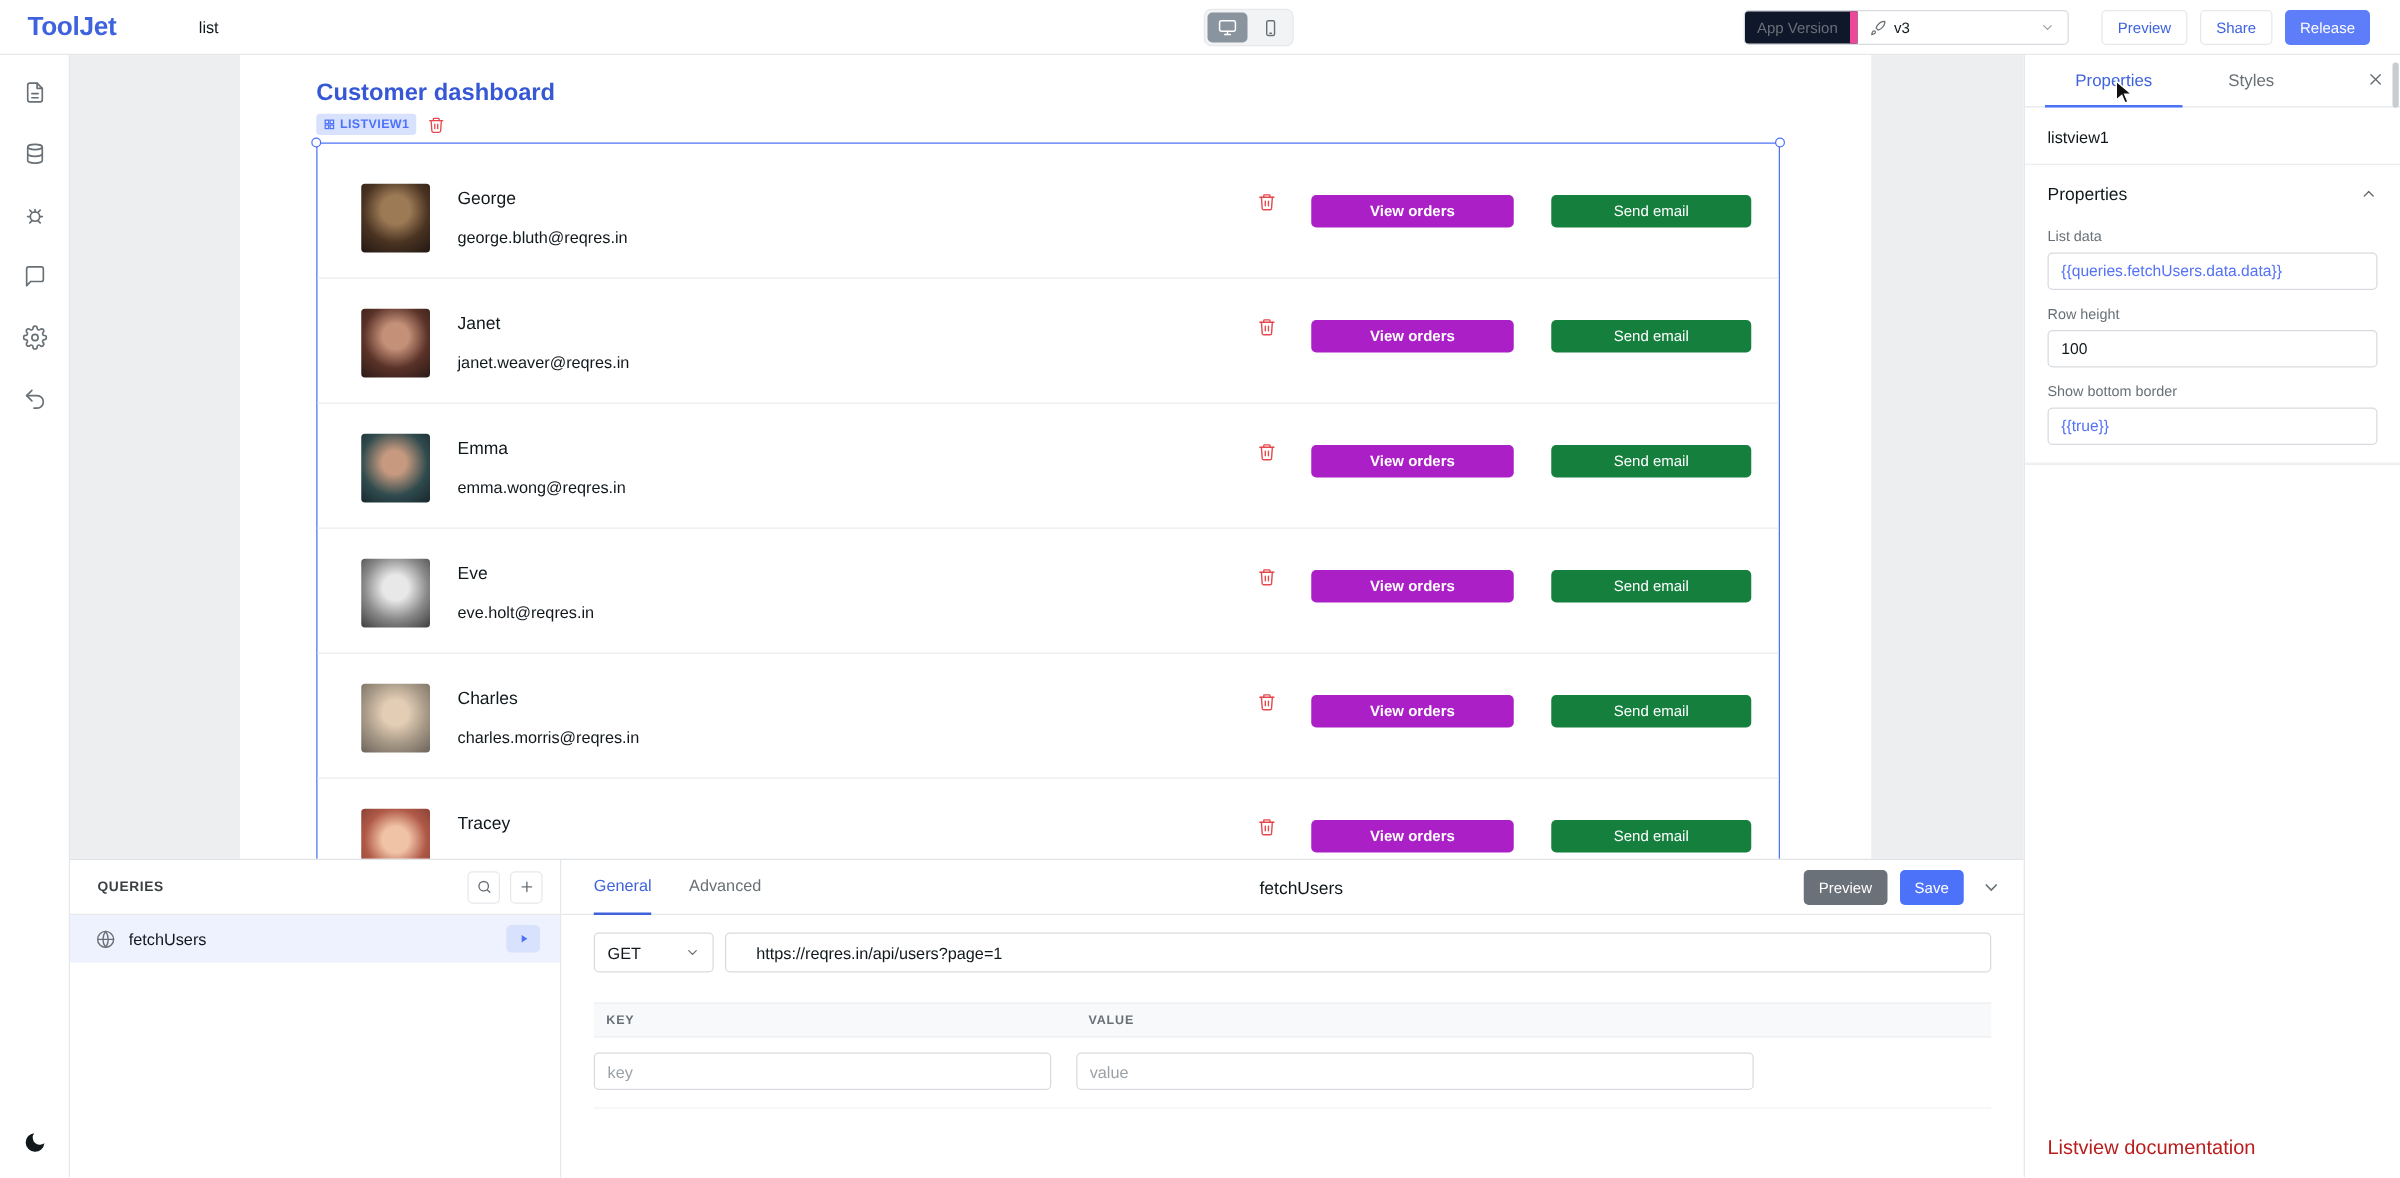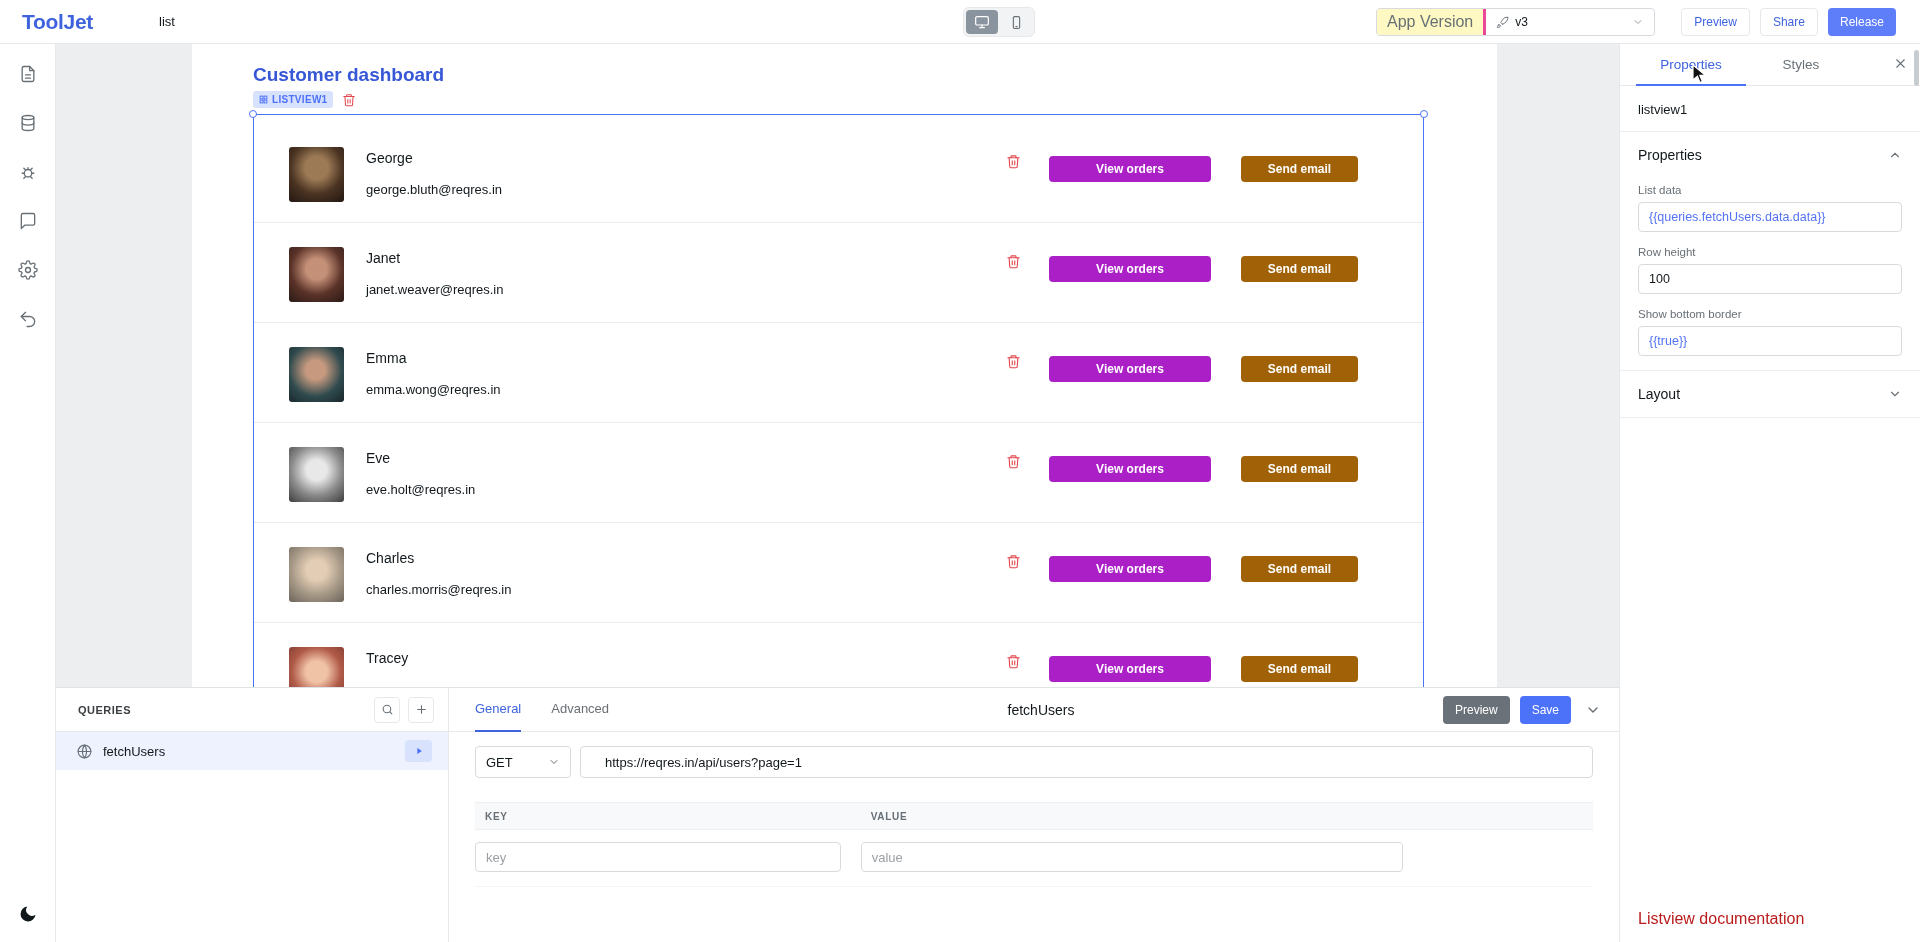--- a/index.html
+++ b/index.html
@@ -9,21 +9,21 @@
 
   
   .header{position:absolute;top:0;left:0;width:1920px;height:44px;background:#fff;border-bottom:1px solid #E6E8EB;display:flex;align-items:center;z-index:40}
   .logo{font-size:21px;font-weight:bold;color:#3E63DD;margin-left:22px;letter-spacing:-.3px}
   .app-name{margin-left:66px;font-size:13px;color:#11181C}
   .device-toggle{position:absolute;left:963px;top:7px;height:30px;display:flex;align-items:center;background:#F1F3F5;border:1px solid #E6E8EB;border-radius:6px;padding:2px;gap:2px}
   .seg{width:32px;height:24px;display:flex;align-items:center;justify-content:center;border-radius:4px;color:#687076;cursor:pointer;background:transparent;border:none}
   .seg.active{background:#8A949E;color:#fff}
   .header-right{position:absolute;right:24px;top:8px;display:flex;align-items:center;gap:10px}
   .version-group{display:flex;align-items:center;height:28px;border:1px solid #D7DBDF;border-radius:4px;overflow:hidden;margin-right:16px}
-  .version-label{padding:0 10px;font-size:16px;color:#687076;height:100%;display:flex;align-items:center;border-right:3px solid #ec4899;background:#fef9c3}
+  .version-label{padding:0 10px;font-size:12px;color:#687076;height:100%;display:flex;align-items:center;border-right:6px solid #ec4899;background:#0f172a}
   .version-select{display:flex;align-items:center;gap:6px;padding:0 10px;width:168px;font-size:12px;color:#11181C;cursor:pointer}
   .version-select .chev{margin-left:auto;color:#9BA1A6}
   .btn{height:28px;padding:0 12px;border-radius:4px;font-size:12px;display:flex;align-items:center;justify-content:center;cursor:pointer;border:none;font-weight:500}
   .btn-ghost{background:#fff;border:1px solid #E6E8EB;color:#3E63DD}
   .btn-release{background:#5D7DF9;color:#fff}
 
   
   .left-sidebar{position:absolute;top:44px;left:0;width:56px;bottom:0;background:#fff;border-right:1px solid #E6E8EB;display:flex;flex-direction:column;align-items:center;padding-top:12px;z-index:35}
   .side-icon{width:36px;height:36px;display:flex;align-items:center;justify-content:center;color:#687076;margin-bottom:13px;border-radius:6px;cursor:pointer;background:transparent;border:none}
   .moon{position:absolute;bottom:18px;left:0;width:56px;display:flex;justify-content:center;color:#11181C;cursor:pointer}
@@ -44,21 +44,21 @@
   .avatar-0{background:radial-gradient(circle at 50% 38%,#9c7a55 0 26%,#4a3322 60%,#221712 100%)}
   .avatar-1{background:radial-gradient(circle at 50% 40%,#c49078 0 24%,#5a3228 60%,#2a1a16 100%)}
   .avatar-2{background:radial-gradient(circle at 48% 42%,#c79a80 0 22%,#2f4a4d 62%,#17262b 100%)}
   .avatar-3{background:radial-gradient(circle at 50% 42%,#e8e8e8 0 24%,#8a8a8a 60%,#3d3d3d 100%)}
   .avatar-4{background:radial-gradient(circle at 50% 42%,#e3cdb5 0 24%,#a89a88 58%,#6b635a 100%)}
   .avatar-5{background:radial-gradient(circle at 50% 45%,#f0c2a6 0 26%,#b05a48 60%,#7e3a30 100%)}
   .row-name{position:absolute;left:112px;top:27px;font-size:14px;color:#11181C}
   .row-email{position:absolute;left:112px;top:59px;font-size:13px;color:#11181C}
   .row-trash{position:absolute;left:752px;top:31px;color:#E5484D;cursor:pointer;background:none;border:none}
   .btn-orders{position:absolute;left:795px;top:33px;width:162px;height:26px;background:#AB1FC6;color:#fff;border:none;border-radius:4px;font-size:12px;font-weight:bold;cursor:pointer}
-  .btn-email{position:absolute;left:987px;top:33px;width:117px;height:26px;background:#a16207;color:#fff;border:none;border-radius:4px;font-size:12px;font-weight:bold;cursor:pointer}
+  .btn-email{position:absolute;left:987px;top:33px;width:160px;height:26px;background:#15803d;color:#fff;border:none;border-radius:4px;font-size:12px;font-weight:normal;cursor:pointer}
 
   
   .query-panel{position:absolute;left:56px;top:687px;width:1563px;height:281px;background:#fff;border-top:1px solid #DFE3E6;z-index:30;display:flex}
   .qp-left{width:393px;border-right:1px solid #E6E8EB;display:flex;flex-direction:column}
   .qp-left-header{height:44px;border-bottom:1px solid #E6E8EB;display:flex;align-items:center;padding:0 14px 0 22px}
   .qp-title{font-size:11px;font-weight:bold;color:#3A3F42;letter-spacing:.5px}
   .qp-left-header .spacer{flex:1}
   .icon-btn{width:26px;height:26px;border:1px solid #E6E8EB;background:#fff;border-radius:4px;display:flex;align-items:center;justify-content:center;color:#687076;cursor:pointer;margin-left:8px;font-size:15px}
   .query-item{height:38px;display:flex;align-items:center;padding:0 16px 0 20px;background:#EDF2FE;cursor:pointer;gap:10px;color:#3A3F42}
   .query-item .qname{font-size:13px;flex:1;color:#11181C}
@@ -443,28 +443,20 @@
     <div class="fld-input code">{{queries.fetchUsers.data.data}}</div>
     <div class="gap"></div>
     <div class="fld-label">Row height</div>
     <div class="fld-input">100</div>
     <div class="gap"></div>
     <div class="fld-label">Show bottom border</div>
     <div class="fld-input code">{{true}}</div>
   </div>
 
   <div class="hr"></div>
-  <div class="section-head">
-    <span>Layout</span>
-    <span class="chev">
-      <svg width="14" height="14" viewBox="0 0 24 24" fill="none" stroke="currentColor" stroke-width="2" stroke-linecap="round">
-          <path d="m6 9 6 6 6-6"></path>
-        </svg>
-    </span>
-  </div>
   <div class="hr"></div>
 
   <a class="doc-link">Listview documentation</a>
   <div class="scroll-thumb"></div>
 </aside>
 
 <div class="cursor">
   <svg width="18" height="20" viewBox="0 0 18 20">
       <polygon points="1,1 1,16 5.4,12.3 8,18.5 10.4,17.4 7.8,11.4 13.4,11.4" fill="#111" stroke="#fff" stroke-width="1.2"></polygon>
     </svg>

